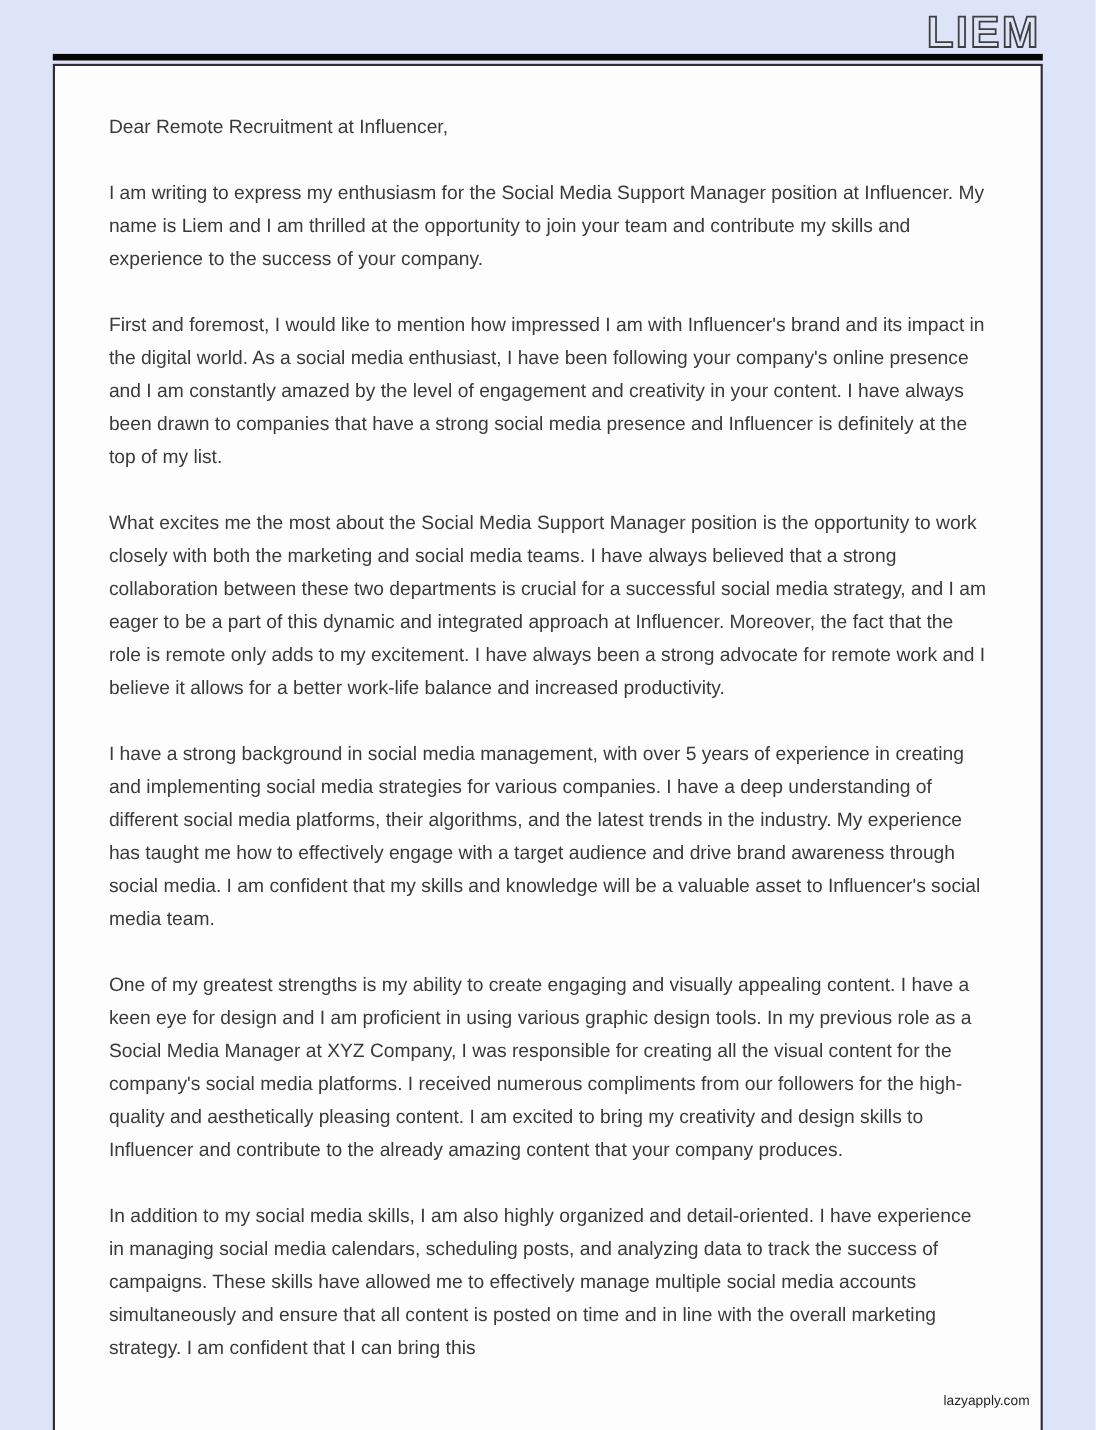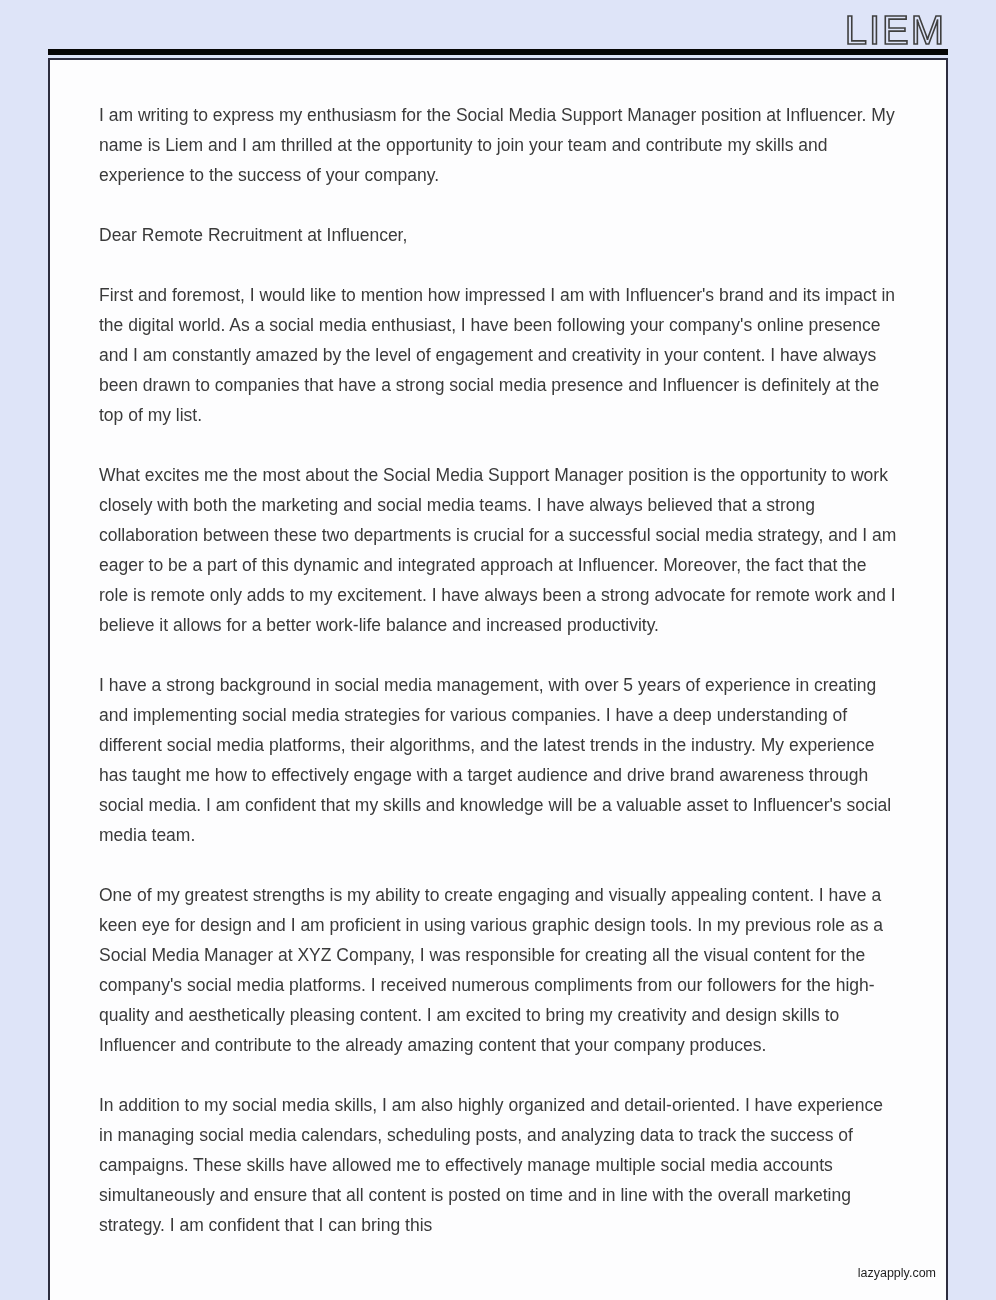--- a/index.html
+++ b/index.html
@@ -20,21 +20,21 @@
     top: 10px;
     left: 48px;
     right: 50px;
     height: 40px;
     display: flex;
     justify-content: flex-end;
     align-items: center;
   }
   .logo {
     font-size: 40px;
-    font-weight: 400;
+    font-weight: 700;
     letter-spacing: 2px;
     line-height: 1;
     color: #3f3f3f;
     font-family: "Liberation Sans", sans-serif;
   }
   @supports (-webkit-text-stroke: 1px black) {
     .logo {
       color: transparent;
       -webkit-text-stroke: 1.6px #3f3f3f;
     }
@@ -75,22 +75,22 @@
 </head>
 <body>
 
 <header class="header">
   <div class="logo">LIEM</div>
 </header>
 
 <div class="top-rule"></div>
 
 <main class="document">
+  <p>Dear Remote Recruitment at Influencer,</p>
   <p>I am writing to express my enthusiasm for the Social Media Support Manager position at Influencer. My name is Liem and I am thrilled at the opportunity to join your team and contribute my skills and experience to the success of your company.</p>
-  <p>Dear Remote Recruitment at Influencer,</p>
   <p>First and foremost, I would like to mention how impressed I am with Influencer's brand and its impact in the digital world. As a social media enthusiast, I have been following your company's online presence and I am constantly amazed by the level of engagement and creativity in your content. I have always been drawn to companies that have a strong social media presence and Influencer is definitely at the top of my list.</p>
   <p>What excites me the most about the Social Media Support Manager position is the opportunity to work closely with both the marketing and social media teams. I have always believed that a strong collaboration between these two departments is crucial for a successful social media strategy, and I am eager to be a part of this dynamic and integrated approach at Influencer. Moreover, the fact that the role is remote only adds to my excitement. I have always been a strong advocate for remote work and I believe it allows for a better work-life balance and increased productivity.</p>
   <p>I have a strong background in social media management, with over 5 years of experience in creating and implementing social media strategies for various companies. I have a deep understanding of different social media platforms, their algorithms, and the latest trends in the industry. My experience has taught me how to effectively engage with a target audience and drive brand awareness through social media. I am confident that my skills and knowledge will be a valuable asset to Influencer's social media team.</p>
   <p>One of my greatest strengths is my ability to create engaging and visually appealing content. I have a keen eye for design and I am proficient in using various graphic design tools. In my previous role as a Social Media Manager at XYZ Company, I was responsible for creating all the visual content for the company's social media platforms. I received numerous compliments from our followers for the high-quality and aesthetically pleasing content. I am excited to bring my creativity and design skills to Influencer and contribute to the already amazing content that your company produces.</p>
   <p>In addition to my social media skills, I am also highly organized and detail-oriented. I have experience in managing social media calendars, scheduling posts, and analyzing data to track the success of campaigns. These skills have allowed me to effectively manage multiple social media accounts simultaneously and ensure that all content is posted on time and in line with the overall marketing strategy. I am confident that I can bring this</p>
 </main>
 
 <div class="watermark">lazyapply.com</div>
 
 </body></html>

